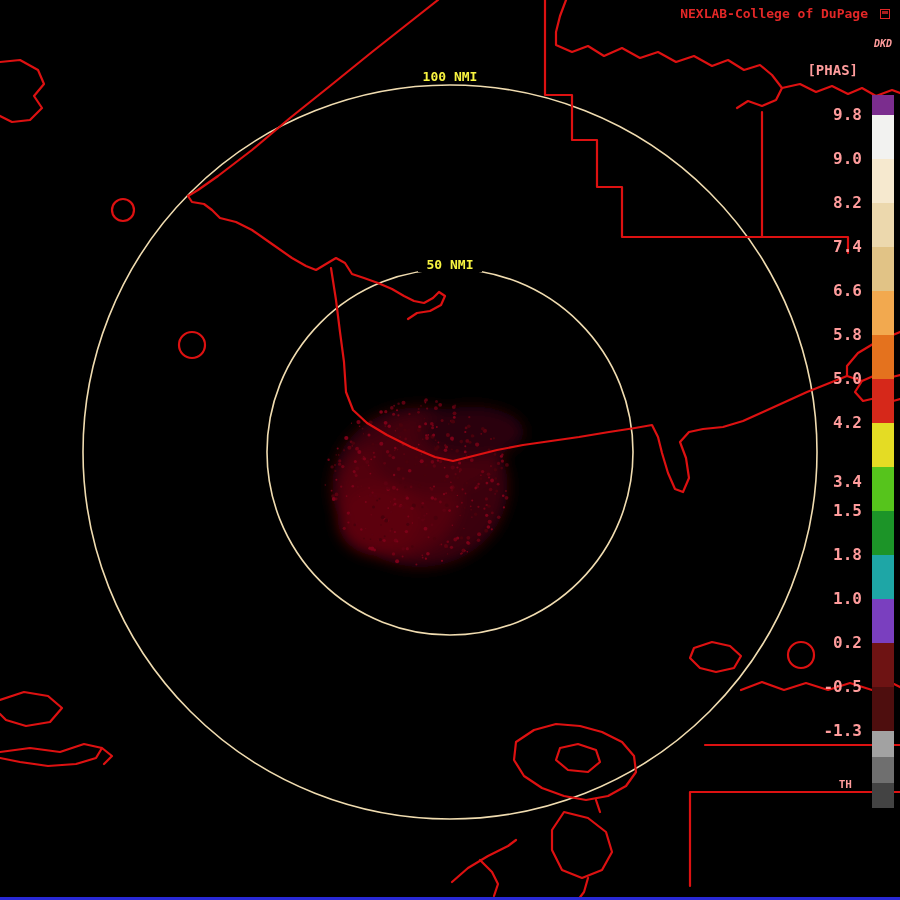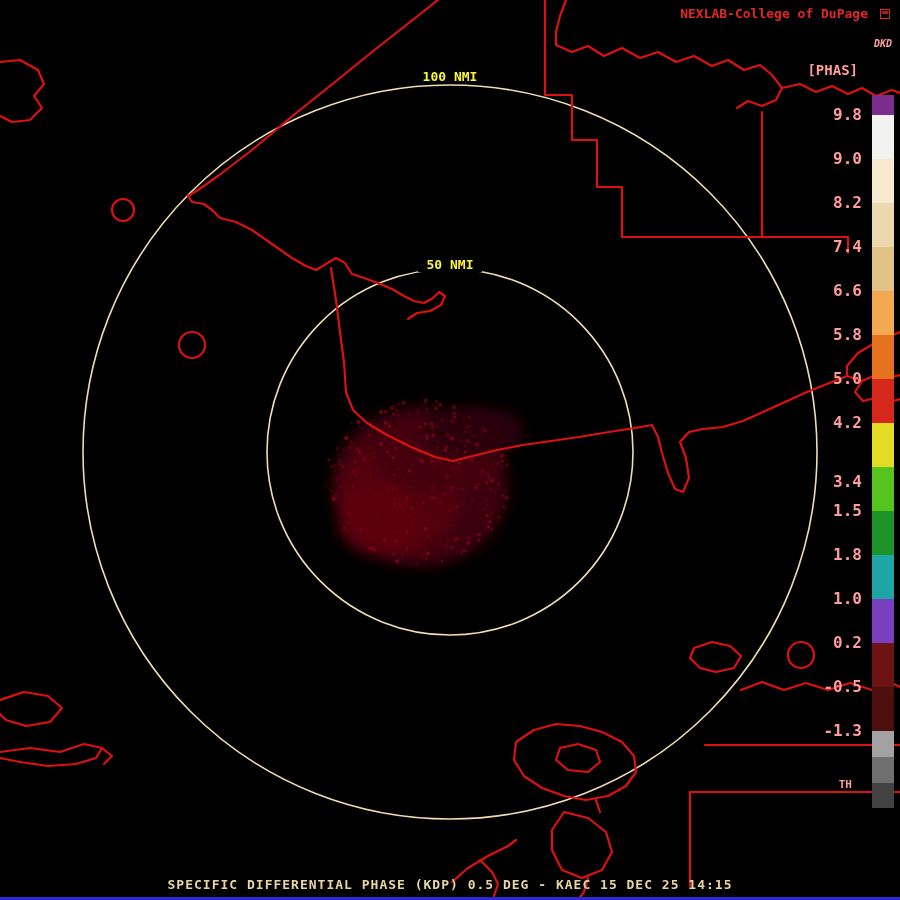--- a/index.html
+++ b/index.html
@@ -506,15 +506,14 @@
       <div class="cb-tick" style="top: 351px; margin-top: 28px;">3.4</div>
       <div class="cb-tick" style="top: 408px;">1.5</div>
       <div class="cb-tick" style="top: 452px;">1.8</div>
       <div class="cb-tick" style="top: 496px;">1.0</div>
       <div class="cb-tick" style="top: 540px;">0.2</div>
       <div class="cb-tick" style="top: 584px;">-0.5</div>
       <div class="cb-tick" style="top: 628px;">-1.3</div>
     </div>
   <div class="cb-th">TH</div>
 
-  <div class="footer-caption">SPECIFIC DIFFERENTIAL PHASE (KDP) 0.5 DEG - KAEC 15 DEC 25 14:15</div>
   <div class="bottom-line"></div>
 </div>
 
 </body></html>

